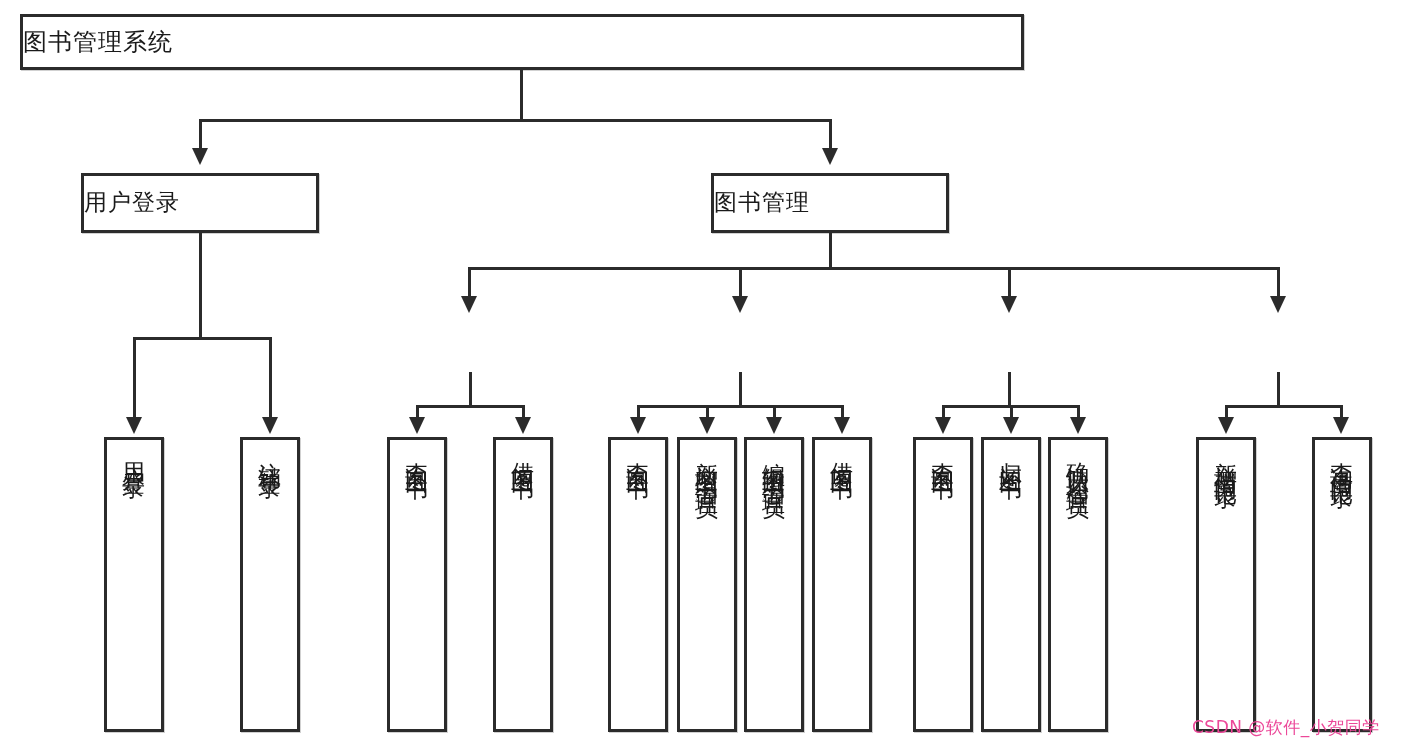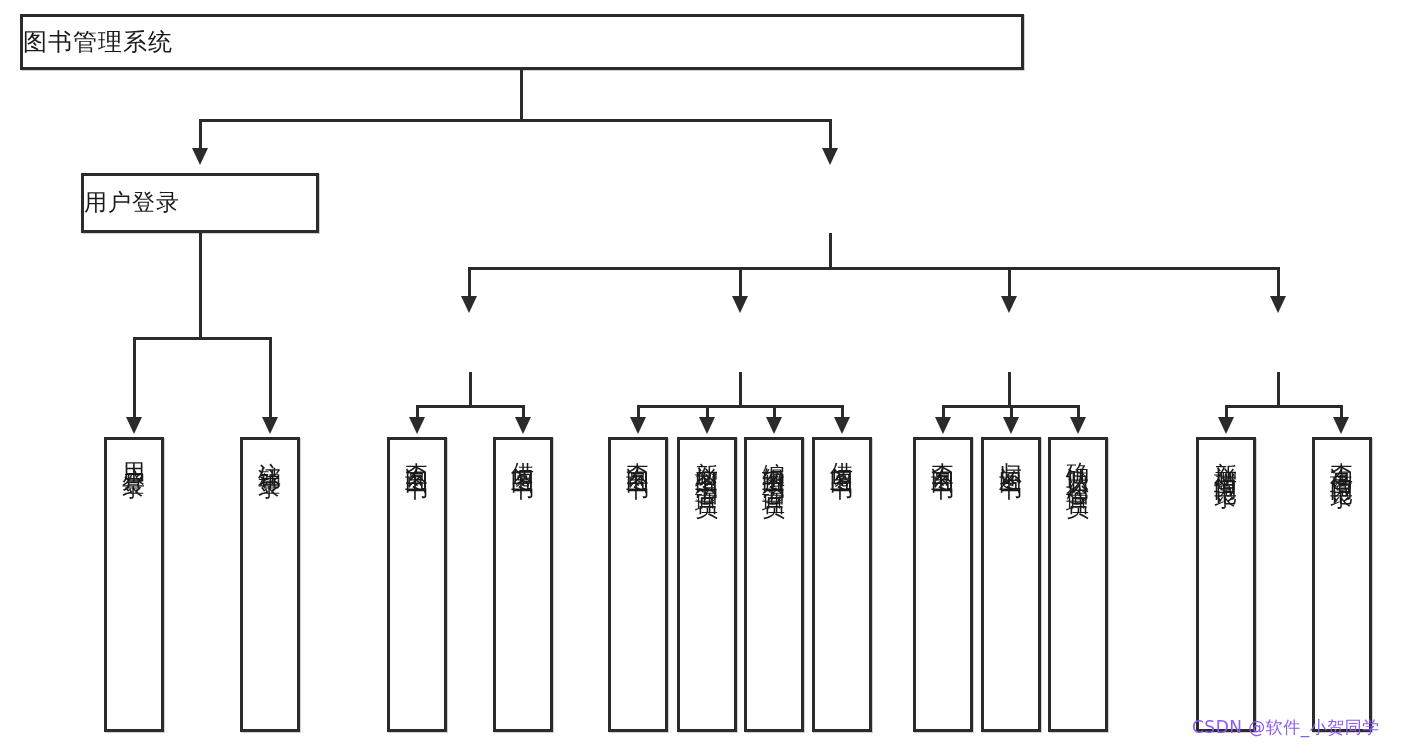--- a/index.html
+++ b/index.html
@@ -64,21 +64,21 @@
     position: absolute;
     width: 0;
     height: 0;
     border-left: 8px solid transparent;
     border-right: 8px solid transparent;
     border-top: 17px solid #2b2b2b;
   }
   
   .watermark {
     position: absolute;
-    color: #8b5cf6;
+    color: #ec4899;
     font-size: 17px;
     letter-spacing: 0.5px;
     white-space: nowrap;
     user-select: none;
   }
 </style>
 </head>
 <body>
 
 <div id="canvas">
@@ -91,20 +91,23 @@
   <div class="conn-h" style="left:199px; top:119px; width:633px; height:3px;"></div>
   <div class="conn-v" style="left:199px; top:119px; width:3px; height:32px;"></div>
   <div class="arrow" style="left:192px; top:148px;"></div>
   <div class="conn-v" style="left:829px; top:119px; width:3px; height:32px;"></div>
   <div class="arrow" style="left:822px; top:148px;"></div>
 
   <div class="node level2" style="left:81px; top:173px; width:238px; height:60px;">
     <span>用户登录</span>
   </div>
 
+  <div class="node level2" style="left:711px; top:173px; width:238px; height:60px;">
+    <span>图书管理</span>
+  </div>
 
   <div class="conn-v" style="left:199px; top:233px; width:3px; height:107px;"></div>
   <div class="conn-h" style="left:133px; top:337px; width:139px; height:3px;"></div>
   <div class="conn-v" style="left:133px; top:337px; width:3px; height:82px;"></div>
   <div class="arrow" style="left:126px; top:417px;"></div>
   <div class="conn-v" style="left:269px; top:337px; width:3px; height:82px;"></div>
   <div class="arrow" style="left:262px; top:417px;"></div>
 
   <div class="conn-v" style="left:829px; top:233px; width:3px; height:37px;"></div>
   <div class="conn-h" style="left:468px; top:267px; width:812px; height:3px;"></div>

